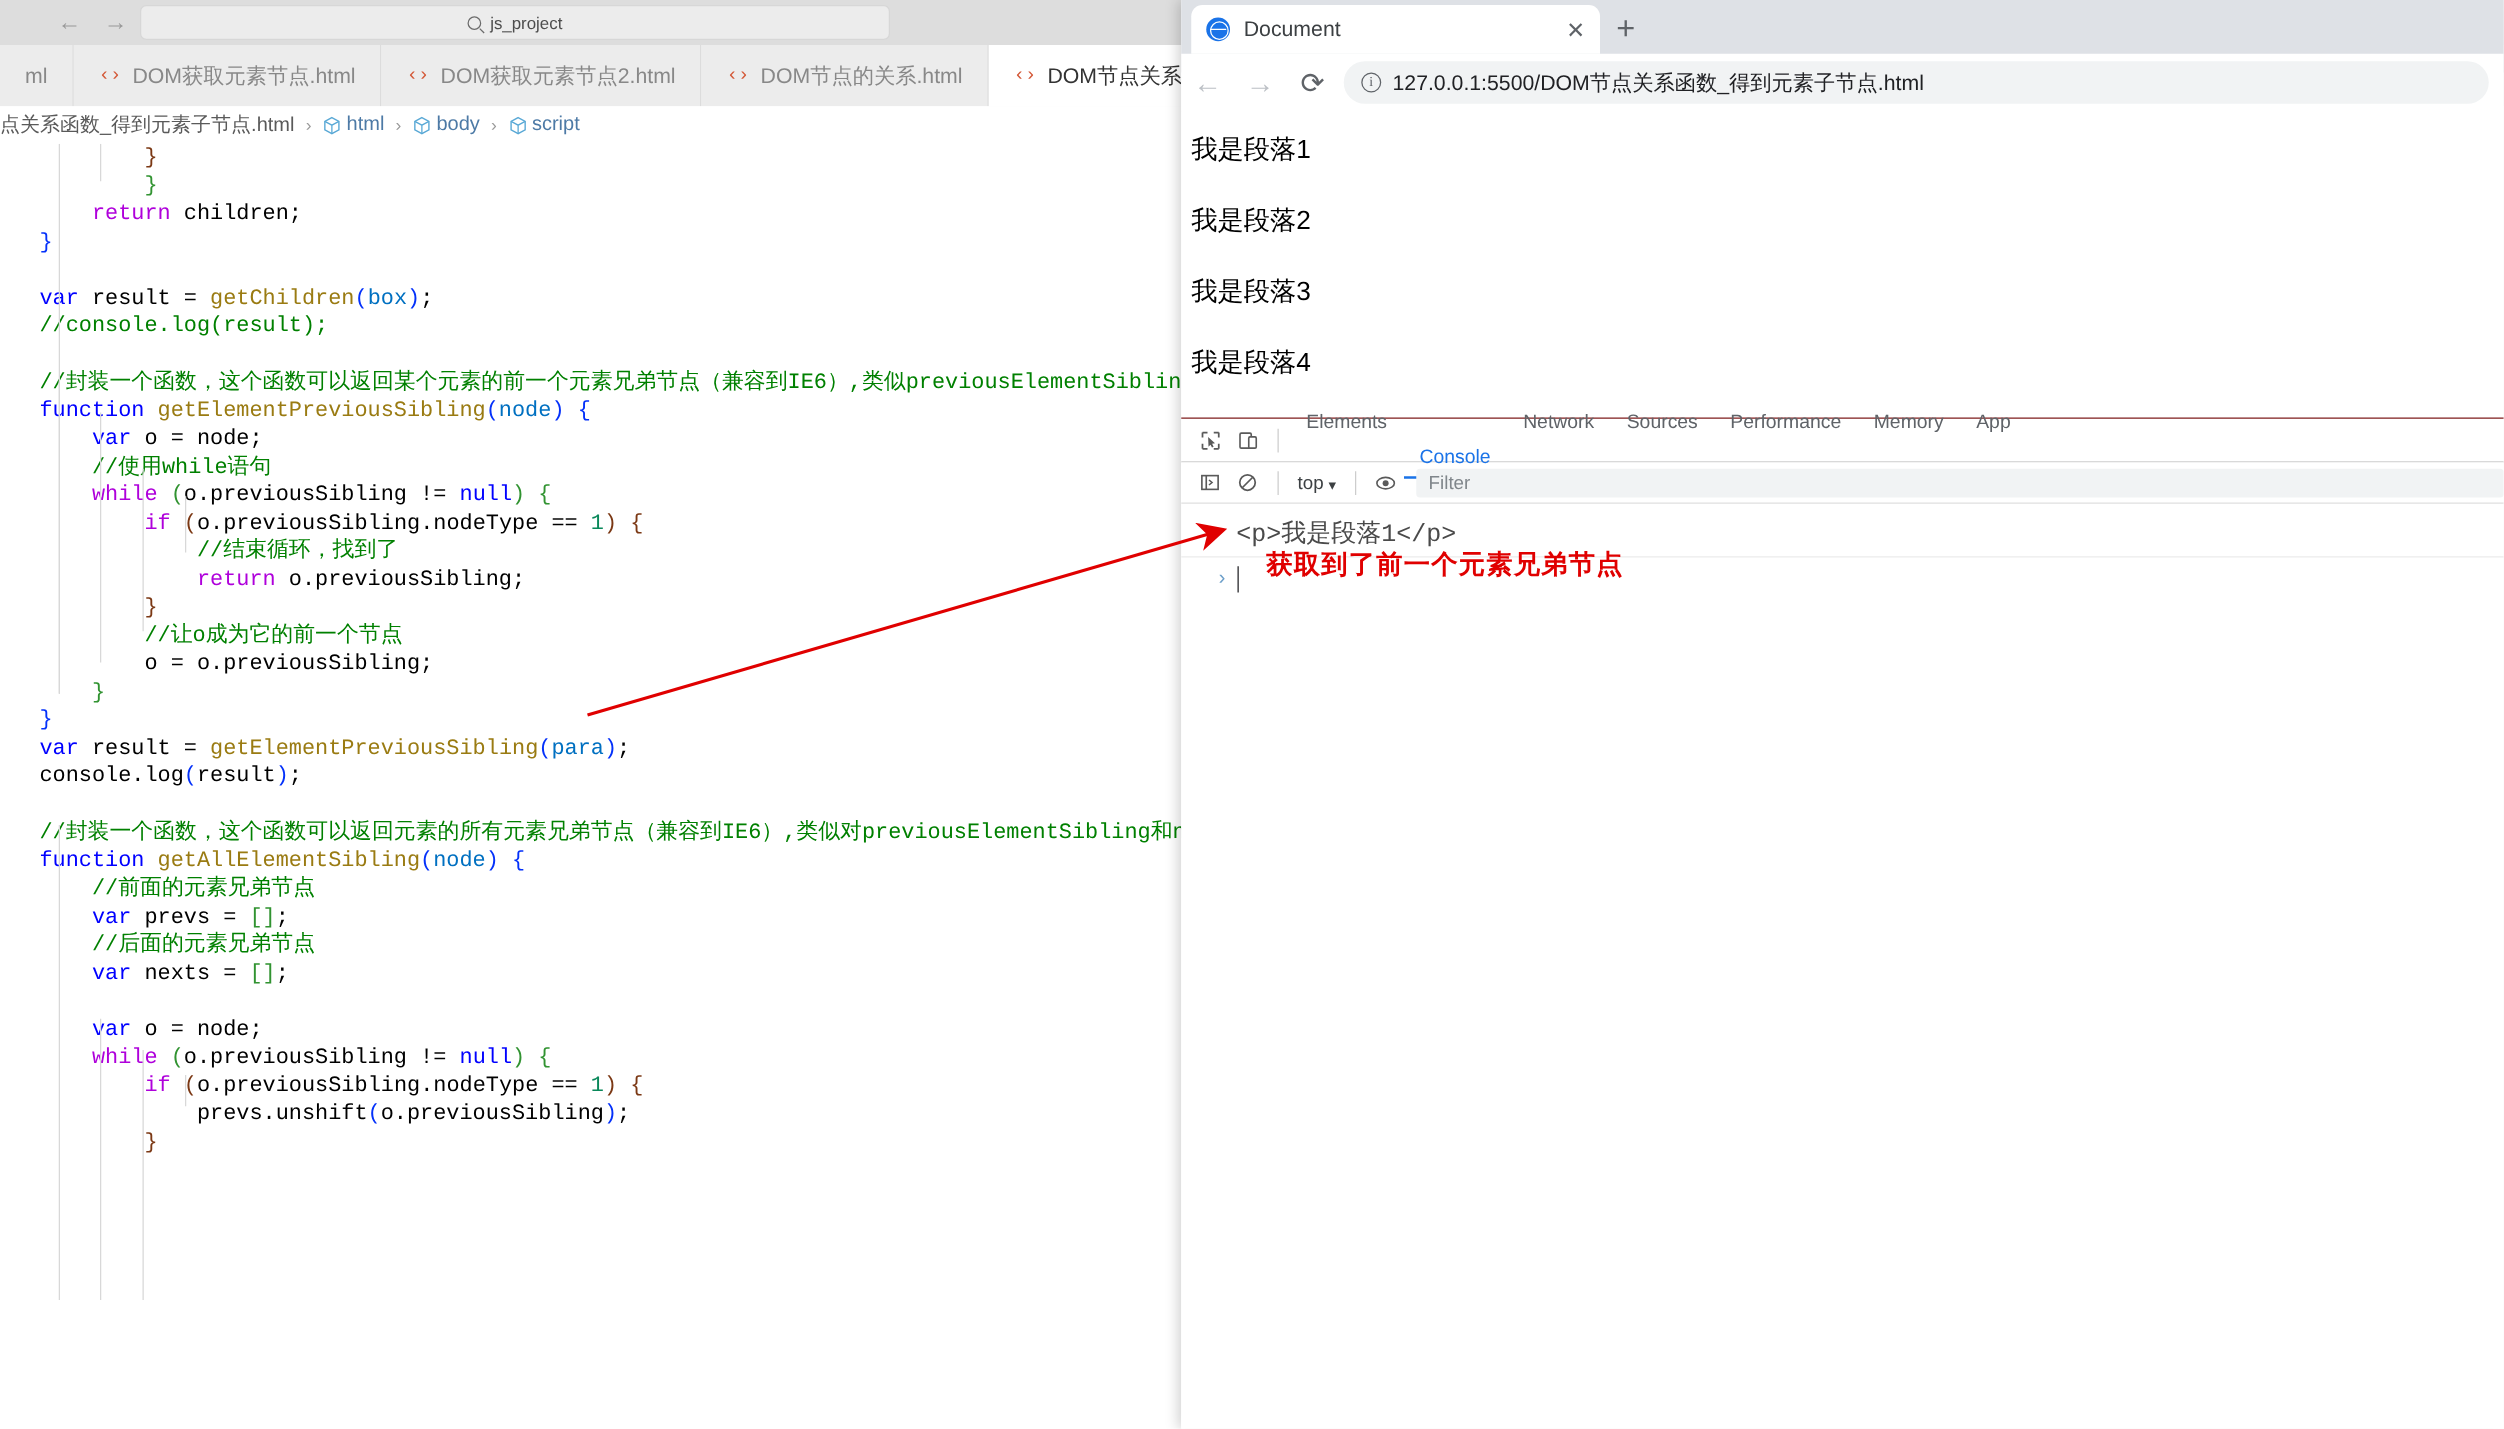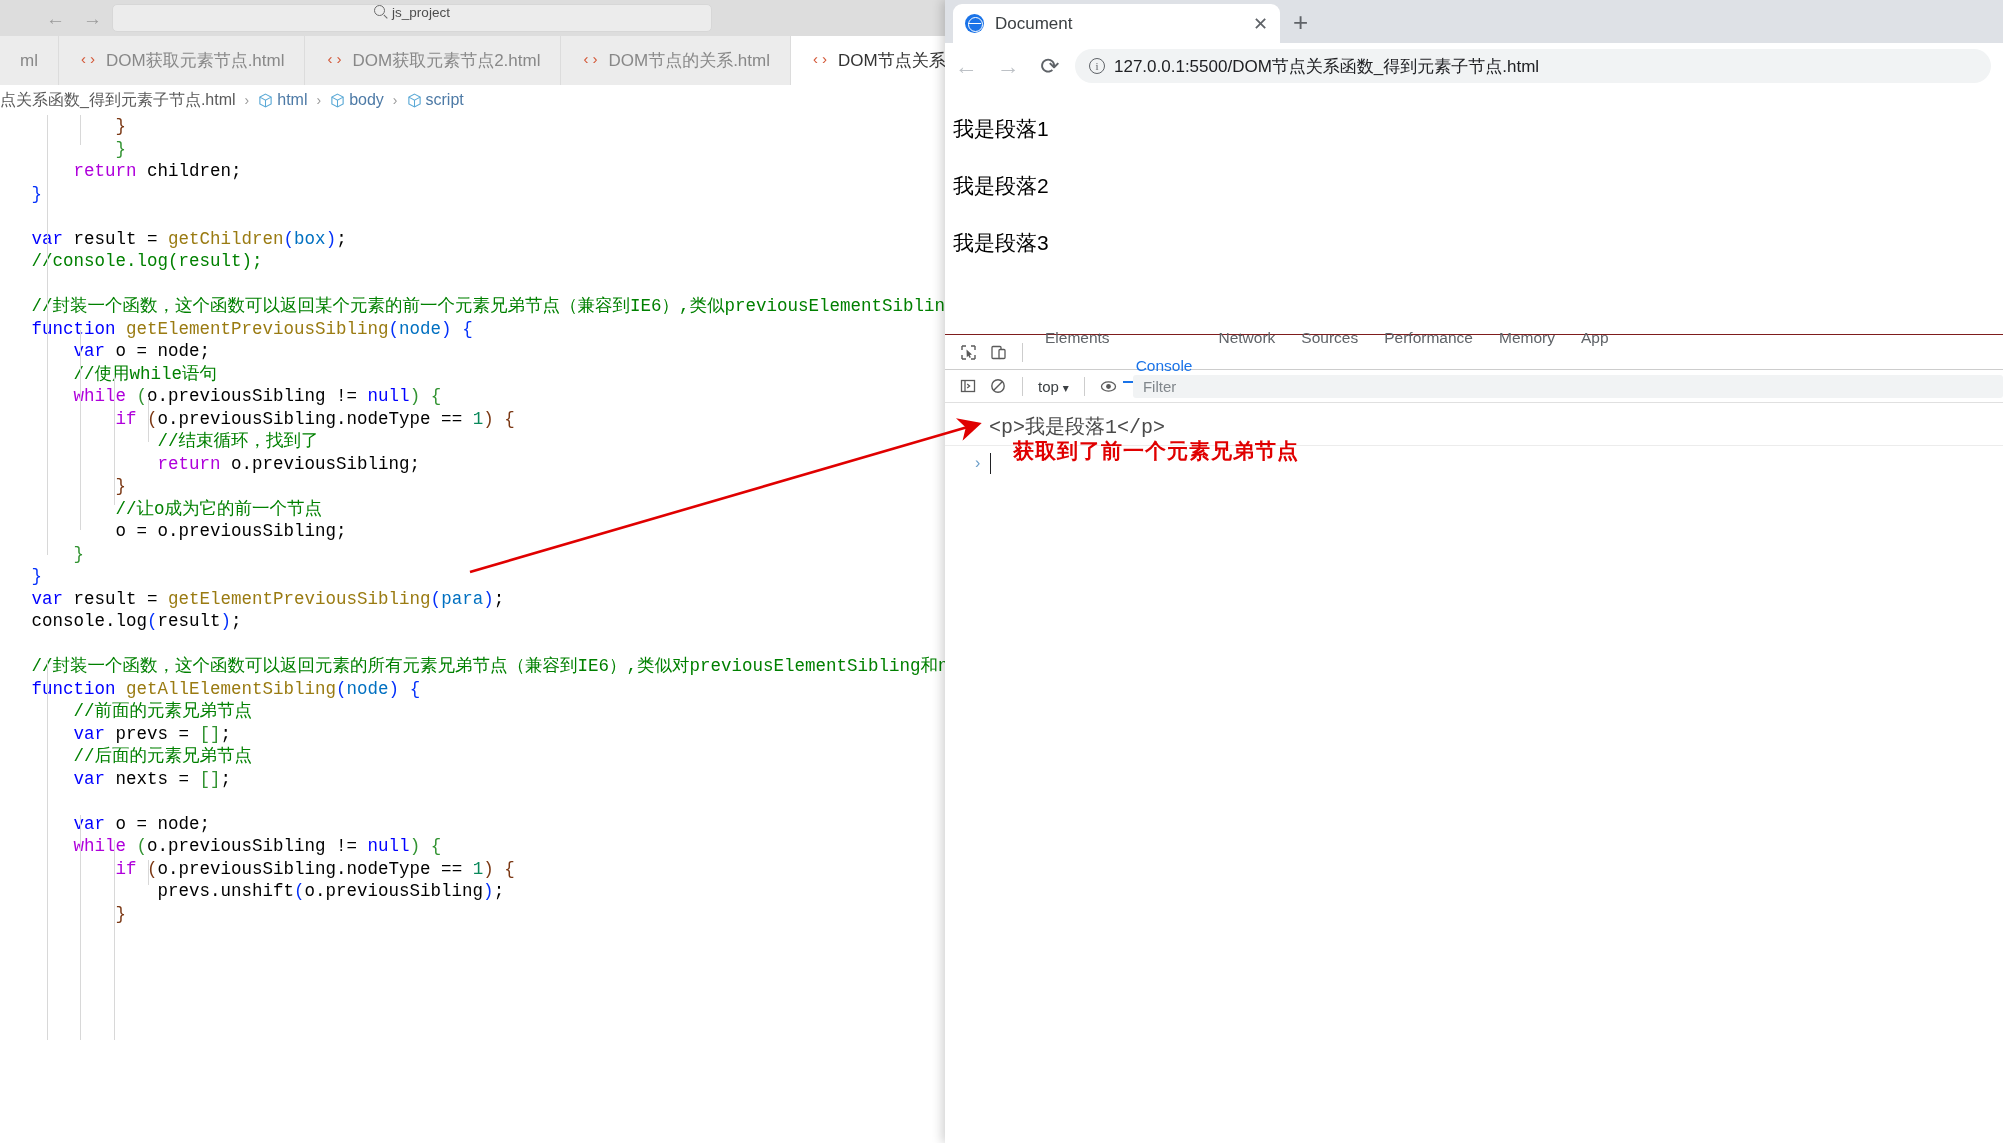--- a/index.html
+++ b/index.html
@@ -23,21 +23,21 @@
     display: flex; align-items: center;
   }
   .vs-nav {
     display: flex; align-items: center; gap: 18px;
     margin-left: 46px; color: #9a9a9a; font-size: 19px;
   }
   .vs-nav span { line-height: 1; }
   .vs-omnibox {
     position: absolute; left: 112px; top: 4px; width: 600px; height: 28px;
     background: #ececec; border: 1px solid #d7d7d7; border-radius: 5px;
-    display: flex; align-items: flex-start; justify-content: center;
+    display: flex; align-items: center; justify-content: center;
     gap: 7px; color: #4d4d4d; font-size: 13.5px;
   }
   .vs-omnibox .mag {
     width: 11px; height: 11px; border: 1.4px solid #6b6b6b;
     border-radius: 50%; position: relative; display: inline-block;
   }
   .vs-omnibox .mag::after {
     content: ""; position: absolute; width: 1.4px; height: 5px;
     background: #6b6b6b; right: -2px; bottom: -4px;
     transform: rotate(-45deg);
@@ -158,21 +158,21 @@
     width: 16px; height: 16px; border: 1.5px solid #5f6368;
     border-radius: 50%; display: flex; align-items: center;
     justify-content: center; font-size: 11px; color: #5f6368;
     font-family: "Liberation Serif", serif; flex: none;
   }
   .br-viewport {
     position: absolute; left: 0; top: 89px; width: 1058px; height: 245px;
     background: #ffffff; padding: 14px 0 0 8px;
   }
   .vp-para {
-    font-size: 21px; color: #000000; margin: 12px 0 29px 0;
+    font-size: 21px; color: #000000; margin: 2px 0 29px 0;
     font-family: "Liberation Sans", sans-serif;
   }
 
   
   .devtools {
     position: absolute; left: 0; top: 334px; width: 1058px; height: 893px;
     background: #ffffff; border-top: 1px solid #7f1d1d;
   }
   .dt-tabbar {
     height: 35px; display: flex; align-items: center;
@@ -337,20 +337,21 @@
         <span class="info-circle">i</span>
         <span>127.0.0.1:5500/DOM节点关系函数_得到元素子节点.html</span>
       </div>
     </div>
 
     <div class="br-viewport">
       <div id="vp-paras">
           <p class="vp-para">我是段落1</p>
           <p class="vp-para">我是段落2</p>
           <p class="vp-para">我是段落3</p>
+          <p class="vp-para">我是段落4</p>
         </div>
     </div>
 
     <div class="devtools">
       <div class="dt-tabbar">
         <div class="dt-iconbtn">
           <svg width="17" height="17" viewBox="0 0 17 17">
               <path d="M2 2h4M2 2v4M15 2h-4M15 2v4M2 15h4M2 15v-4M15 15h-4M15 15v-4" stroke="#5a5a5a" stroke-width="1.4" fill="none"></path>
               <path d="M6.5 5.5l5.5 5-2.3.5 1.2 2.3-1.3.7-1.2-2.3-1.6 1.6z" fill="#5a5a5a"></path>
             </svg>

